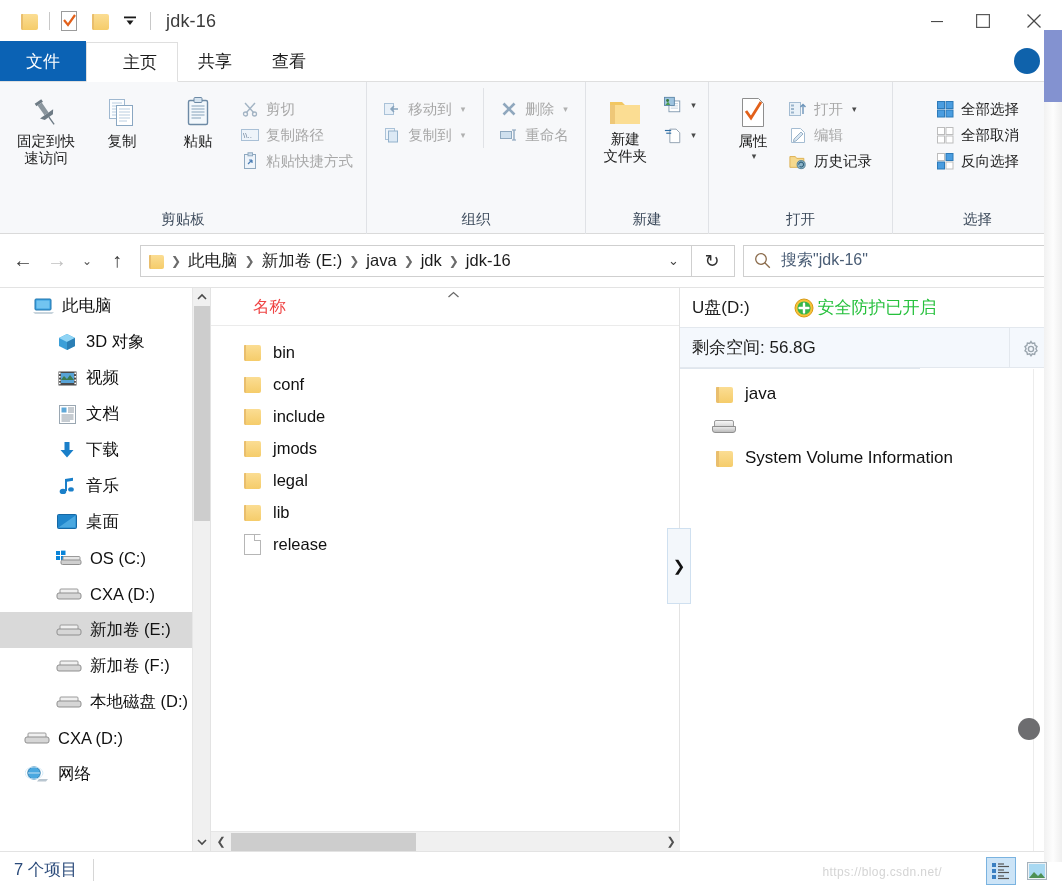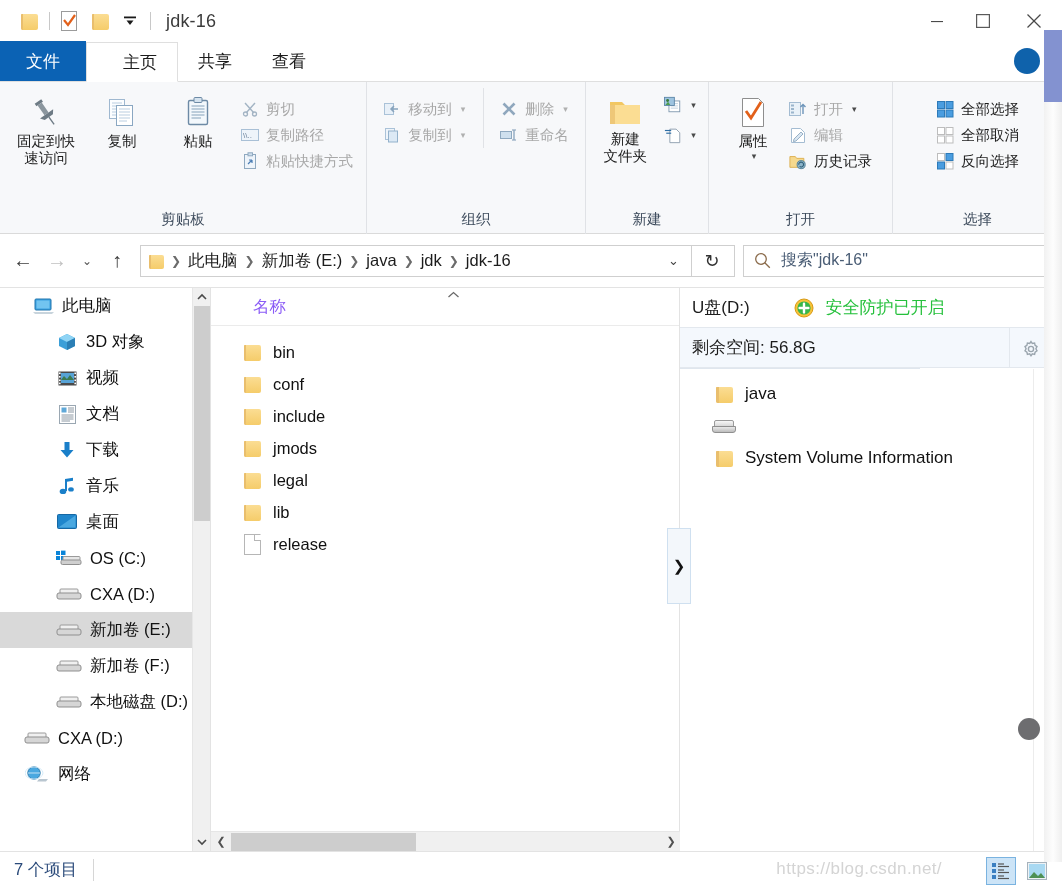--- a/index.html
+++ b/index.html
@@ -187,21 +187,21 @@
   }
 
   
   .filelist {
     position: relative; width: 470px; height: 563px;
     background: #ffffff;
     border-left: 1px solid #e3e3e3; border-right: 1px solid #e3e3e3;
   }
   .col-header {
     height: 38px; display: flex; align-items: center;
-    padding-left: 42px; font-size: 16.5px; color: #8b5cf6;
+    padding-left: 42px; font-size: 16.5px; color: #ef4444;
     border-bottom: 1px solid #ebebeb; position: relative;
   }
   .sort-caret {
     position: absolute; left: 236px; top: 1px; font-size: 11px; color: #666;
   }
   .file-row {
     display: flex; align-items: center; gap: 10px; height: 32px;
     padding-left: 30px; font-size: 16.5px; color: #111;
   }
   .file-ico { width: 22px; height: 20px; flex: none; display:flex; align-items:center; justify-content:center;}
@@ -240,21 +240,21 @@
   .usbpanel {
     position: relative; flex: 1; height: 563px; background: #ffffff;
     overflow: hidden;
   }
   .usb-head {
     height: 40px; display: flex; align-items: center;
     border-bottom: 1px solid #e3e8ee;
     background: #ffffff; padding-left: 12px;
   }
   .usb-name { font-size: 17px; color: #1c1c1c; }
-  .usb-shield { margin-left: 44px; display: flex; align-items: center; gap: 12px; }
+  .usb-shield { margin-left: 44px; display: flex; align-items: center; gap: 4px; }
   .usb-safe { font-size: 17px; color: #25c03c; white-space: nowrap; }
   .usb-sub {
     height: 40px; display: flex; align-items: center;
     background: #f4f8fd; border-bottom: 1px solid #e3e8ee;
     padding-left: 12px; position: relative;
   }
   .usb-free { font-size: 17px; color: #1c1c1c; }
   .usb-gear {
     position: absolute; right: 18px; top: 8px; width: 26px; height: 26px;
     display: flex; align-items: center; justify-content: center;
@@ -290,21 +290,21 @@
   
   .statusbar {
     position: absolute; left: 0; bottom: 0; width: 1062px; height: 36px;
     background: #ffffff; border-top: 1px solid #e3e3e3;
     display: flex; align-items: center; padding-left: 14px;
   }
   .status-text { font-size: 16.5px; color: #2a4a7a; }
   .status-sep { width: 1px; height: 22px; background: #d6d6d6; margin-left: 16px; }
   .watermark {
     position: absolute; right: 120px; bottom: 8px;
-    font-size: 17px; color: #d4d4d4; letter-spacing: .4px; white-space: nowrap;
+    font-size: 12px; color: #d4d4d4; letter-spacing: .4px; white-space: nowrap;
   }
   .viewbtns {
     position: absolute; right: 10px; bottom: 2px; display: flex; gap: 6px; align-items:center;
   }
   .viewbtn {
     width: 30px; height: 28px; display: flex; align-items: center; justify-content: center;
   }
   .viewbtn.active { background: #cce4f7; border: 1px solid #7ab3e0; }
 
   

